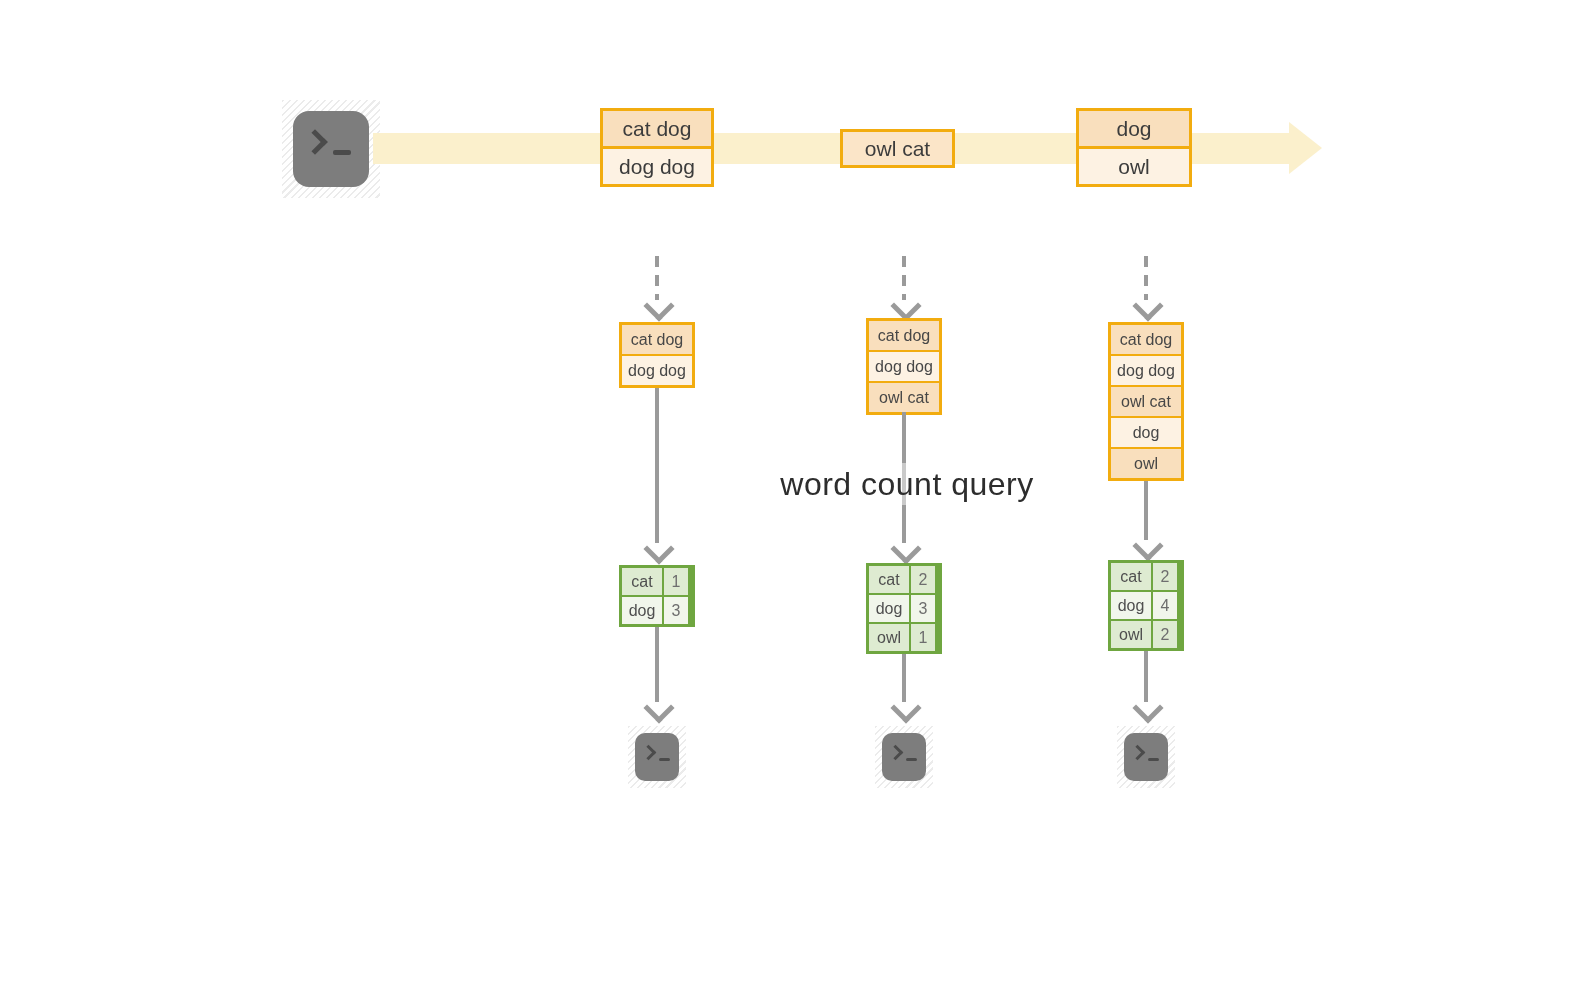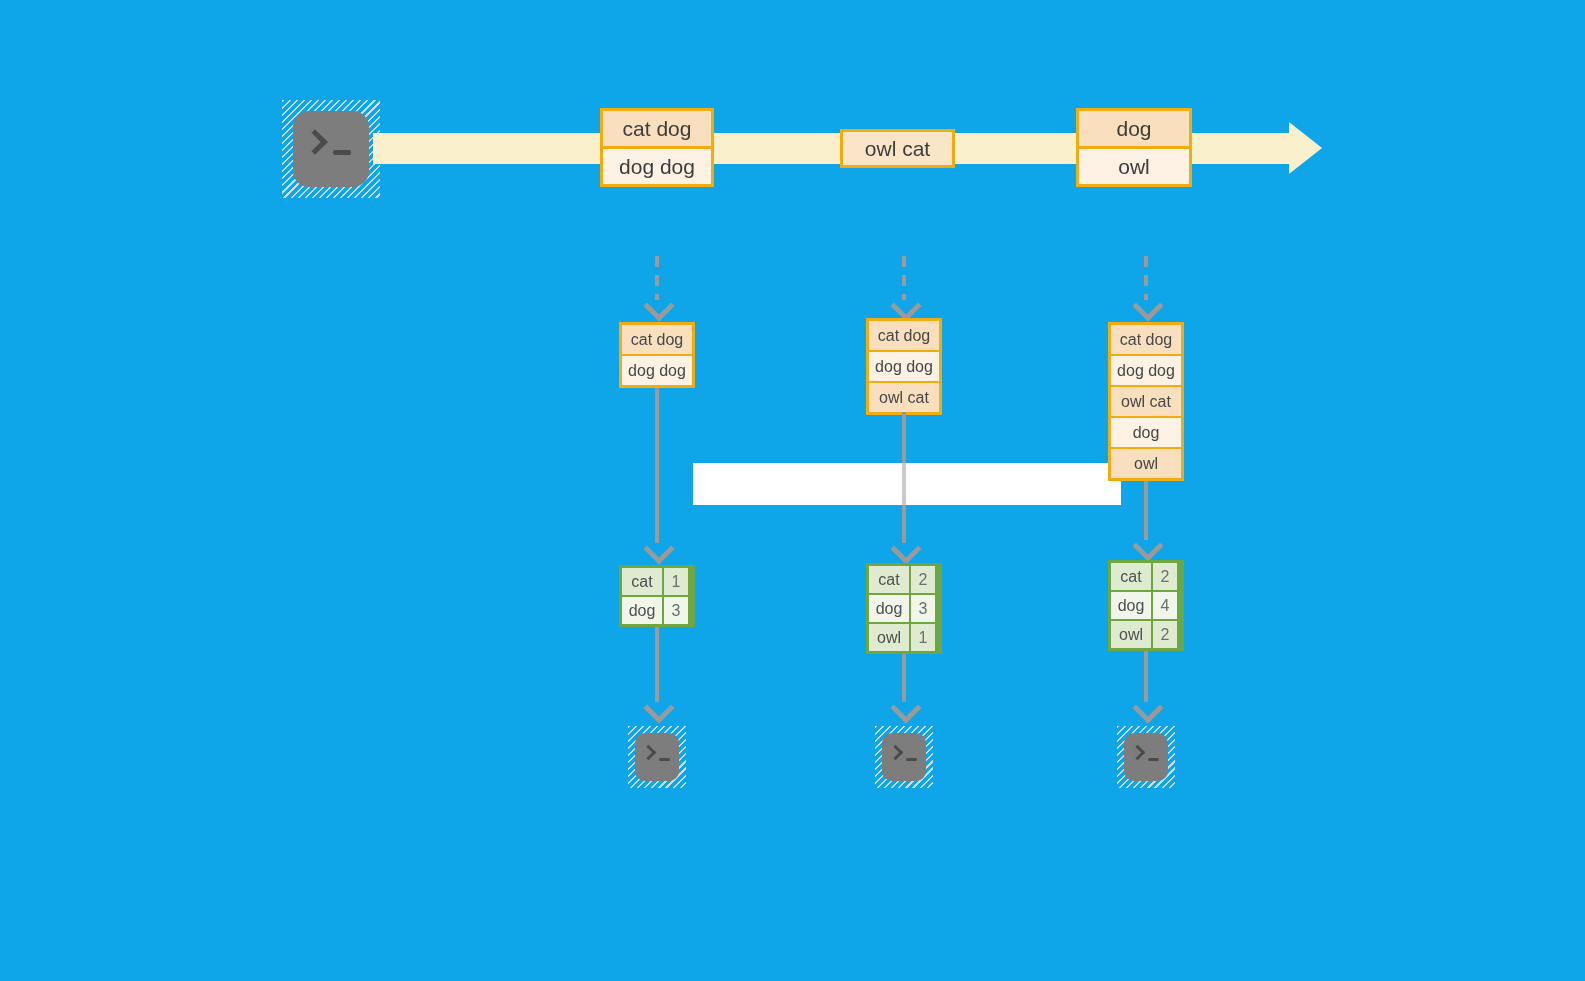--- a/index.html
+++ b/index.html
@@ -1,17 +1,17 @@
 <!DOCTYPE html>
 <html><head>
 <meta charset="utf-8">
 <style>
   html,body{margin:0;padding:0;background:#000;}
   .stage{
-    position:relative;width:1585px;height:981px;background:#0ea5e9;overflow:hidden;
+    position:relative;width:1585px;height:981px;background:#ffffff;overflow:hidden;
     font-family:"Liberation Sans","DejaVu Sans",sans-serif;
   }
   
   .term{
     position:absolute;
     background:repeating-linear-gradient(135deg, rgba(232,232,232,.85) 0 1.5px, transparent 1.5px 5px);
   }
   .term-inner{
     position:absolute;inset:11px;background:#7d7d7d;border-radius:16px;
     display:flex;align-items:center;padding-left:13px;
@@ -128,20 +128,21 @@
   </div>
   <div class="ebox state" style="left:1108px;top:322px;width:70px;height:153px;">
     <div class="ecell">cat dog</div>
     <div class="ecell">dog dog</div>
     <div class="ecell">owl cat</div>
     <div class="ecell">dog</div>
     <div class="ecell">owl</div>
   </div>
 
   <div class="qband"></div>
+  <div class="qlabel">word count query</div>
 
   <div class="arrow" style="left:646px;top:388px;height:175px;">
     <div class="shaft" style="height:155px;"></div>
     <div class="head"></div>
   </div>
   <div class="arrow mid" style="left:893px;top:412px;height:151px;">
     <div class="shaft" style="top:0;height:51px;"></div>
     <div class="shaft lite" style="top:51px;height:42px;"></div>
     <div class="shaft" style="top:93px;height:38px;"></div>
     <div class="head"></div>

